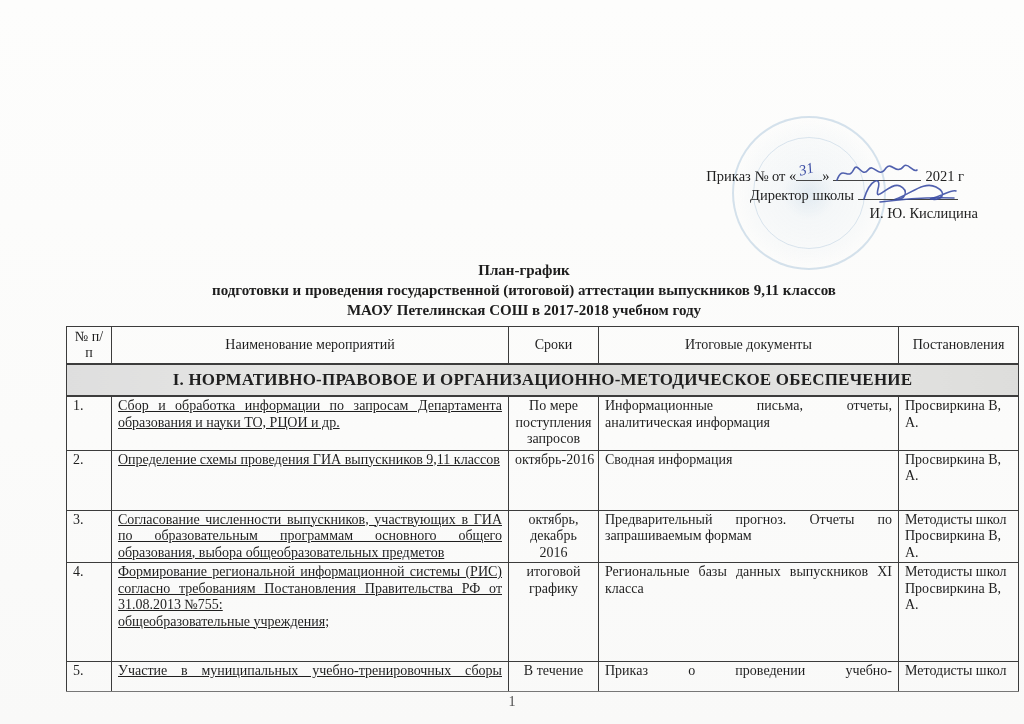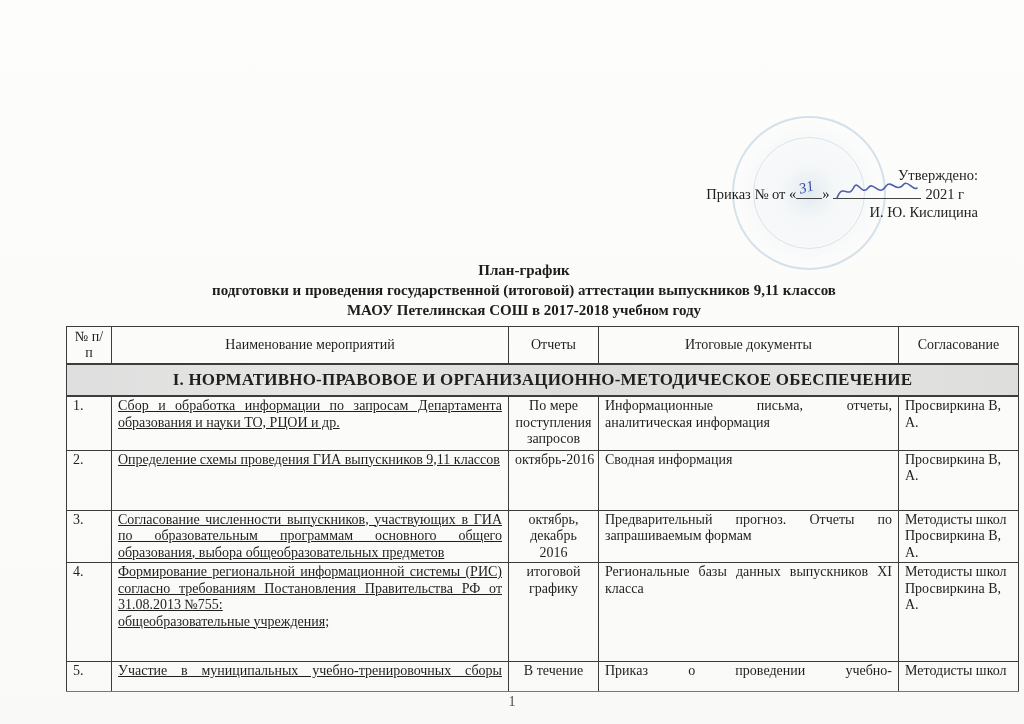--- a/index.html
+++ b/index.html
@@ -86,24 +86,27 @@
   }
 </style>
 </head>
 <body>
 
 <div class="page">
 
   <div class="stamp"></div>
 
   <div class="approval">
-    <div class="ln1">Утверждено:</div>
     <div class="ln2"><span>Приказ № от «</span><span class="blank day-blank"><i class="hw">31</i></span><span>»</span><span class="blank date-blank"><svg class="scrawl" width="88" height="26" viewBox="0 0 88 26">
             <path d="M4,20 C10,4 15,22 21,9 C25,2 29,18 35,10 C41,2 45,20 53,8 C59,1 63,16 71,6 C75,2 80,13 84,10"></path>
           </svg></span><span>2021 г</span></div>
+    <div class="ln3"><span>Директор школы</span><span class="blank sig-blank"><svg class="scrawl" width="100" height="34" viewBox="0 0 100 34" style="bottom:-8px;">
+            <path d="M6,26 C12,6 24,2 20,16 C16,32 32,8 42,13 C52,18 46,28 38,26 C54,20 66,8 78,14 C90,20 84,28 72,26 C86,22 94,16 98,18"></path>
+            <path d="M22,29 C45,26 70,24 96,25"></path>
+          </svg></span></div>
     <div class="ln4">И. Ю. Кислицина</div>
   </div>
 
   <div class="title">
     <div>План-график</div>
     <div>подготовки и проведения государственной (итоговой) аттестации выпускников 9,11 классов</div>
     <div>МАОУ Петелинская СОШ в 2017-2018 учебном году</div>
   </div>
 
   <table class="doc">
@@ -111,23 +114,23 @@
       <col style="width:45px">
         <col style="width:397px">
         <col style="width:90px">
         <col style="width:300px">
         <col style="width:120px">
     </colgroup>
     <tbody>
         <tr class="hdr">
       <th>№ п/п</th>
       <th>Наименование мероприятий</th>
-      <th>Отчеты</th>
+      <th>Сроки</th>
       <th>Итоговые документы</th>
-      <th>Согласование</th>
+      <th>Постановления</th>
     </tr>
     <tr class="sect">
       <td colspan="5">I.  НОРМАТИВНО-ПРАВОВОЕ И ОРГАНИЗАЦИОННО-МЕТОДИЧЕСКОЕ ОБЕСПЕЧЕНИЕ</td>
     </tr>
     <tr class="r1">
       <td class="num">1.</td>
       <td class="act">Сбор и обработка информации по запросам Департамента образования и науки ТО, РЦОИ и др.</td>
       <td class="tim vmid">По мере поступления запросов</td>
       <td class="doccol">Информационные письма, отчеты, аналитическая информация</td>
       <td class="resp vmid">Просвиркина В, А.</td>

